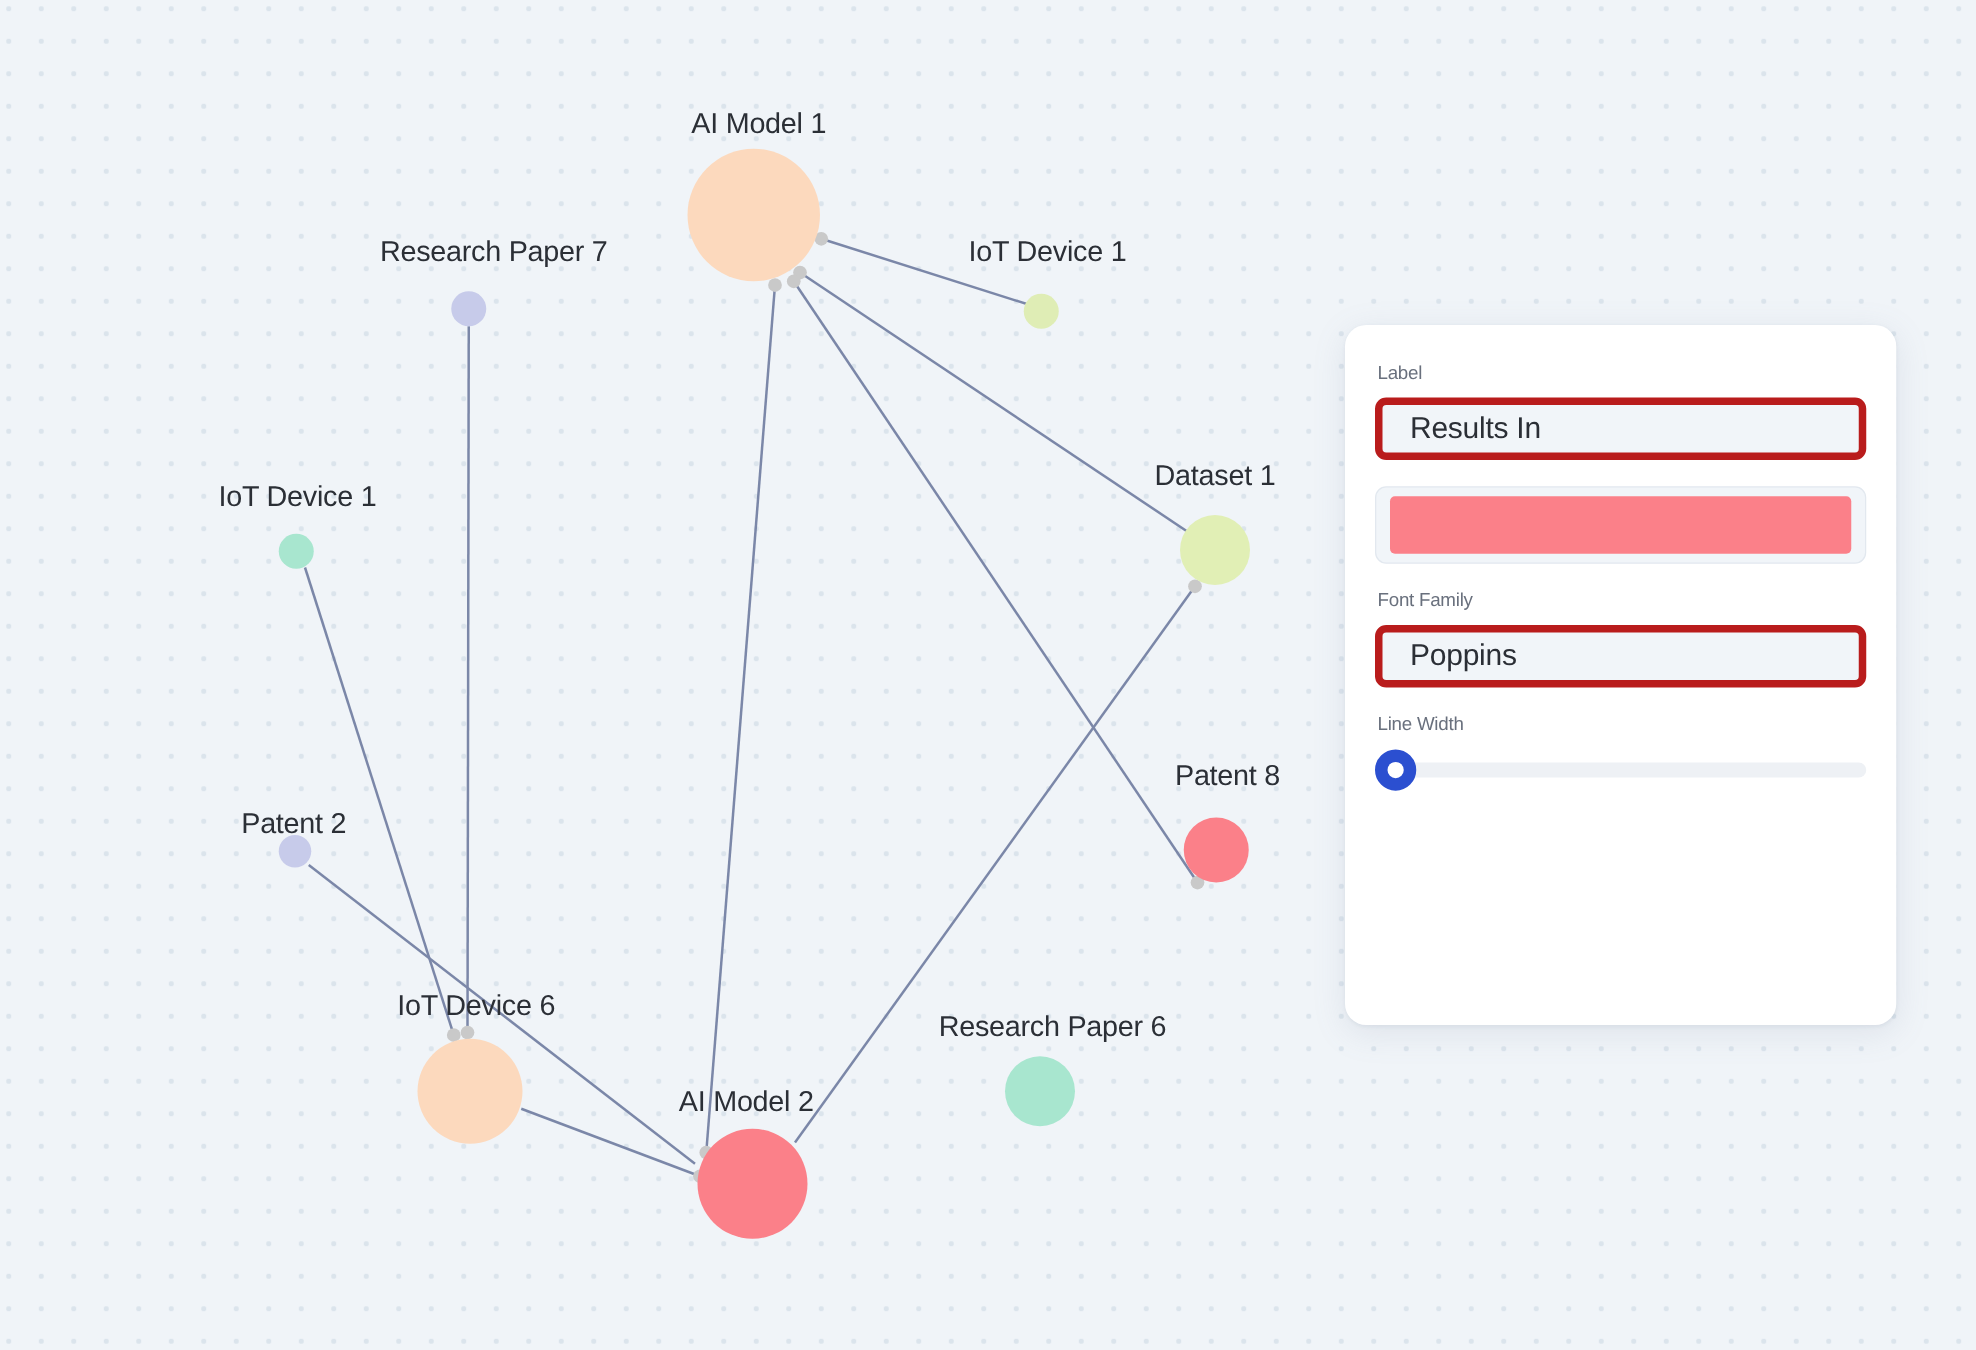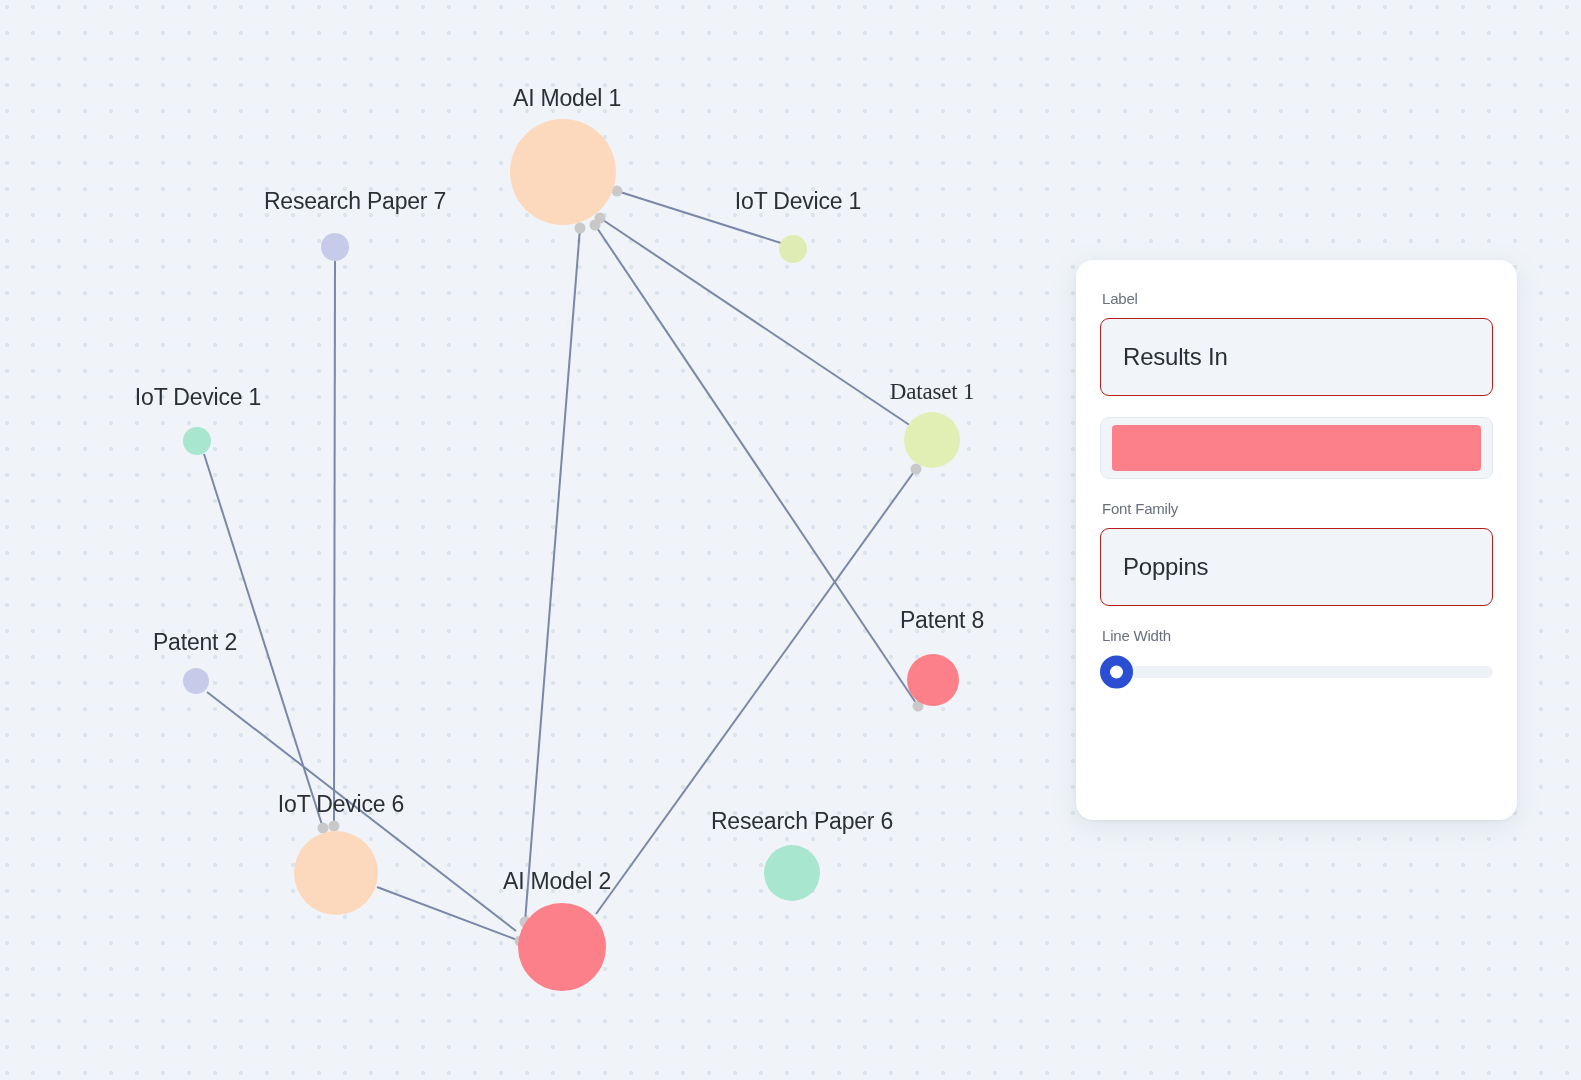--- a/index.html
+++ b/index.html
@@ -6,21 +6,21 @@
   body{
     width:1581px;height:1080px;overflow:hidden;position:relative;
     background-color:#f0f4f8;
     font-family:"Liberation Sans", sans-serif;
   }
   #dots{position:absolute;inset:0;
     background-image:radial-gradient(circle, #dbe4ec 2px, transparent 2.3px);
     background-size:26px 26px;
     background-position:20px 20px;
   }
-  #graph{position:absolute;inset:0;}
+  #graph{position:absolute;inset:0;margin-left:40px;}
   .node-label{
     position:absolute;
     font-size:23px;
     color:#2b2f36;
     white-space:nowrap;
     transform:translate(-50%,-100%);
     letter-spacing:-0.2px;
   }
   .node-circle{position:absolute;border-radius:50%;transform:translate(-50%,-50%);}
   .handle{position:absolute;width:11px;height:11px;border-radius:50%;
@@ -31,21 +31,21 @@
     position:absolute;left:1076px;top:260px;width:441px;height:560px;
     background:#ffffff;border-radius:17px;
     box-shadow:0 6px 26px rgba(120,135,160,.15), 0 1px 3px rgba(120,135,160,.10);
     box-sizing:border-box;
     padding:30px 24px 0 24px;
   }
   .field-label{
     font-size:15px;color:#69707d;margin:0 0 11px 2px;letter-spacing:-0.2px;
   }
   .field-box{
-    height:78px;border:1px solid #b91c1c;border-radius:9px;
+    height:50px;border:6px solid #b91c1c;border-radius:9px;
     background:#f1f5f9;display:flex;align-items:center;
     padding:0 22px;box-sizing:border-box;margin-bottom:21px;
     font-size:24px;color:#2b2f36;letter-spacing:-0.2px;
   }
   .color-box{
     height:62px;border:1px solid #e2e8ef;border-radius:9px;
     background:#f1f5f9;display:flex;align-items:center;
     padding:0 11px;box-sizing:border-box;margin-bottom:21px;
   }
   .color-swatch{flex:1;height:46px;border-radius:4px;}
@@ -97,23 +97,23 @@
   <div id="node-layer">
       <div class="node-circle" style="left: 563px; top: 172px; width: 106px; height: 106px; background: rgb(252, 217, 189);"></div>
       <div class="node-label" style="left: 567px; top: 112px;">AI Model 1</div>
       <div class="node-circle" style="left: 335px; top: 247px; width: 28px; height: 28px; background: rgb(199, 203, 234);"></div>
       <div class="node-label" style="left: 355px; top: 215px;">Research Paper 7</div>
       <div class="node-circle" style="left: 793px; top: 249px; width: 28px; height: 28px; background: rgb(223, 237, 181);"></div>
       <div class="node-label" style="left: 798px; top: 215px;">IoT Device 1</div>
       <div class="node-circle" style="left: 197px; top: 441px; width: 28px; height: 28px; background: rgb(168, 230, 207);"></div>
       <div class="node-label" style="left: 198px; top: 411px;">IoT Device 1</div>
       <div class="node-circle" style="left: 932px; top: 440px; width: 56px; height: 56px; background: rgb(225, 239, 181);"></div>
-      <div class="node-label" style="left: 932px; top: 405px; font-family: Liberation Serif, serif;">Dataset 1</div>
+      <div class="node-label" style="left: 932px; top: 394px;">Dataset 1</div>
       <div class="node-circle" style="left: 196px; top: 681px; width: 26px; height: 26px; background: rgb(199, 203, 234);"></div>
-      <div class="node-label" style="left: 195px; top: 656px;">Patent 2</div>
+      <div class="node-label" style="left: 195px; top: 672px;">Patent 2</div>
       <div class="node-circle" style="left: 933px; top: 680px; width: 52px; height: 52px; background: rgb(251, 128, 137);"></div>
       <div class="node-label" style="left: 942px; top: 634px;">Patent 8</div>
       <div class="node-circle" style="left: 336px; top: 873px; width: 84px; height: 84px; background: rgb(252, 217, 189);"></div>
       <div class="node-label" style="left: 341px; top: 818px;">IoT Device 6</div>
       <div class="node-circle" style="left: 792px; top: 873px; width: 56px; height: 56px; background: rgb(168, 230, 207);"></div>
       <div class="node-label" style="left: 802px; top: 835px;">Research Paper 6</div>
       <div class="node-circle" style="left: 562px; top: 947px; width: 88px; height: 88px; background: rgb(251, 128, 137);"></div>
       <div class="node-label" style="left: 557px; top: 895px;">AI Model 2</div>
     </div>
 </div>

